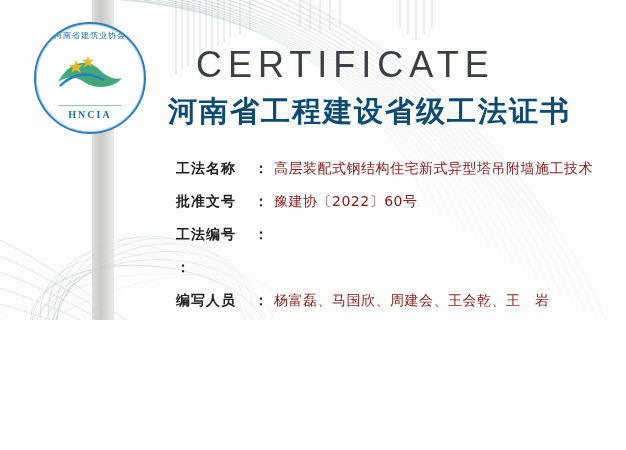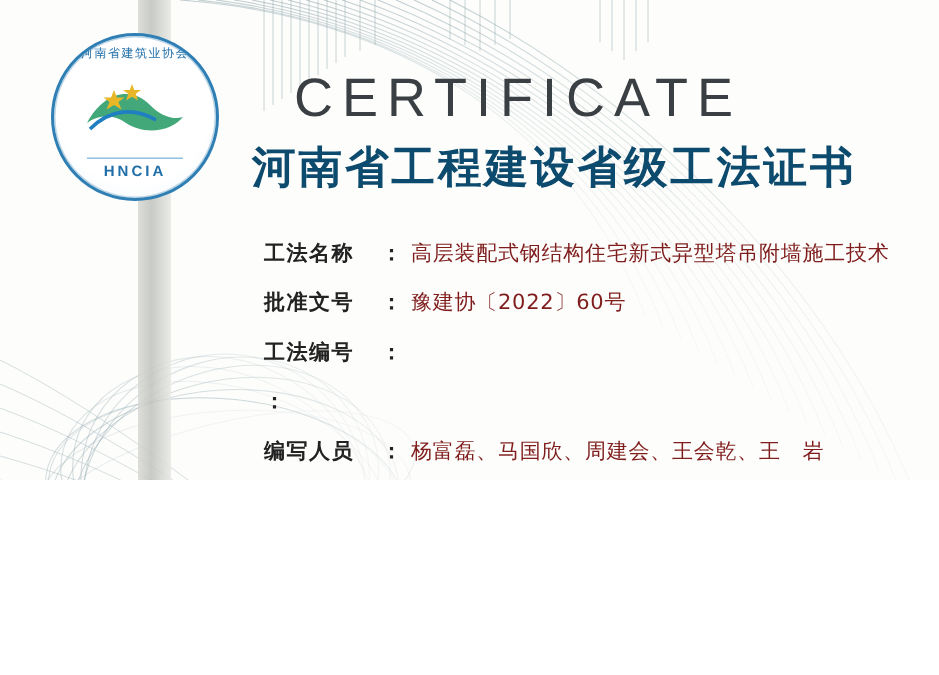--- a/index.html
+++ b/index.html
@@ -77,21 +77,21 @@
   .seal-bottom {
     position: absolute;
     left: 0;
     bottom: 12px;
     width: 108px;
     text-align: center;
     font-size: 10px;
     font-weight: bold;
     color: #1f6ea8;
     letter-spacing: 2px;
-    font-family: Liberation Sans, sans-serif;
+    font-family: Liberation Serif, serif;
   }
   .seal-rule {
     position: absolute;
     left: 22px;
     bottom: 26px;
     width: 64px;
     height: 1px;
     background: #8fc0dd;
   }
 

